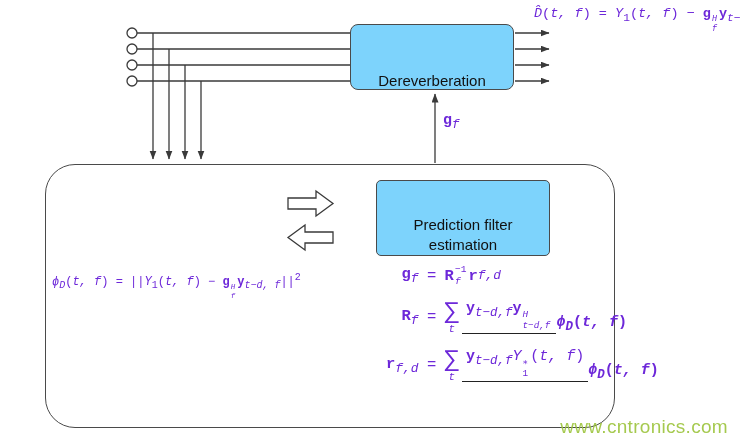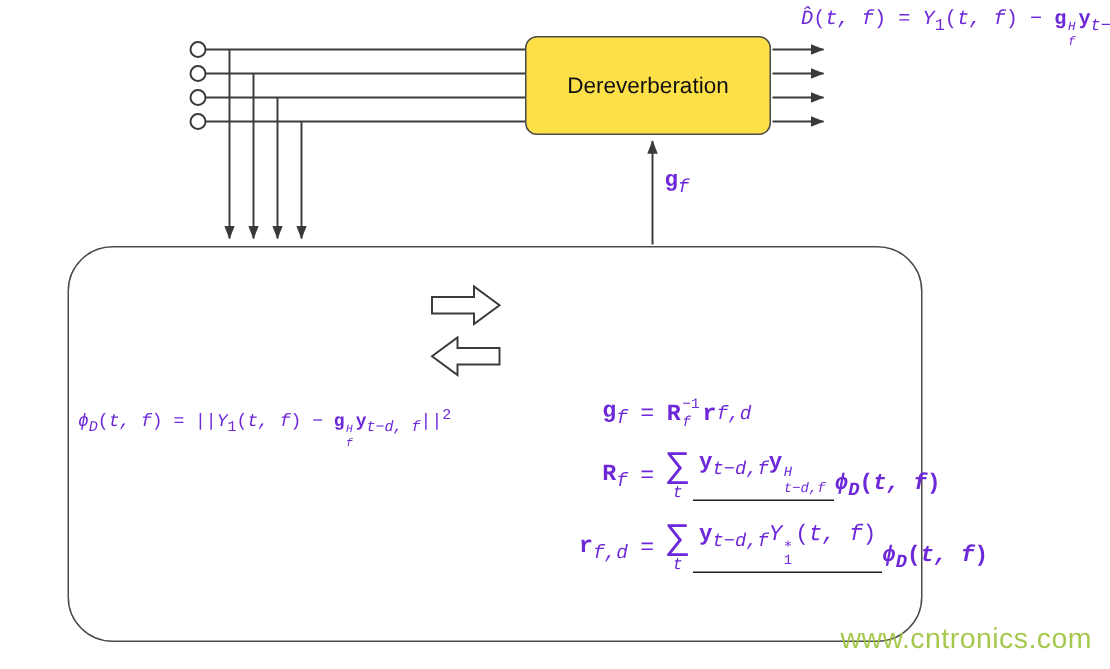--- a/index.html
+++ b/index.html
@@ -1,22 +1,22 @@
 <!DOCTYPE html>
 <html><head>
 <meta charset="utf-8">
 <style>
   * { box-sizing: border-box; margin: 0; padding: 0; }
   html,body { background:#ffffff; }
   body { font-family:"Liberation Sans", sans-serif; }
   .canvas { position:relative; width:740px; height:446px; background:#ffffff; overflow:hidden; }
   svg.lines { position:absolute; left:0; top:0; }
 
-  .block { position:absolute; background:#fde047; border:1.4px solid #4a4a4a;
-           display:flex; align-items:center; justify-content:center; text-align:center;
+  .block { position:absolute; background:#7dd3fc; border:1.4px solid #4a4a4a;
+           display:flex; align-items:flex-end; justify-content:center; text-align:center;
            font-size:15px; color:#111111; }
   .derev  { left:350px; top:24px;  width:164px; height:66px; border-radius:8px; }
   .power  { left:91px;  top:186px; width:168px; height:60px; border-radius:5px; }
   .pred   { left:376px; top:180px; width:174px; height:76px; border-radius:5px;
             line-height:1.35; padding:0 14px; }
   .big-box{ position:absolute; left:45px; top:164px; width:570px; height:264px;
             border:1.4px solid #4a4a4a; border-radius:30px; background:transparent; }
 
   .math { font-family:Liberation Mono, monospace; color:#6d28d9; }
   .out-formula { position:absolute; left:534px; top:6px;  font-size:13.5px; white-space:nowrap; }
@@ -85,20 +85,23 @@
     </g>
   </svg>
 
   <div class="big-box"></div>
 
   <div class="block derev">
     <span>Dereverberation</span>
   </div>
 
 
+  <div class="block pred">
+    <span>Prediction filter estimation</span>
+  </div>
 
   <div class="math out-formula"><i>D̂</i>(<i>t, f</i>) = <i>Y</i><sub>1</sub>(<i>t, f</i>) − <b>g</b><span class="supsub">
         <span><i>H</i></span>
         <span><i>f</i></span>
       </span><b>y</b><sub><i>t−d, f</i></sub></div>
 
   <div class="math gf-label"><b>g</b><sub><i>f</i></sub></div>
 
   <div class="math phi-formula"><i>ϕ<sub>D</sub></i>(<i>t, f</i>) = ||<i>Y</i><sub>1</sub>(<i>t, f</i>) − <b>g</b><span class="supsub">
         <span><i>H</i></span>

